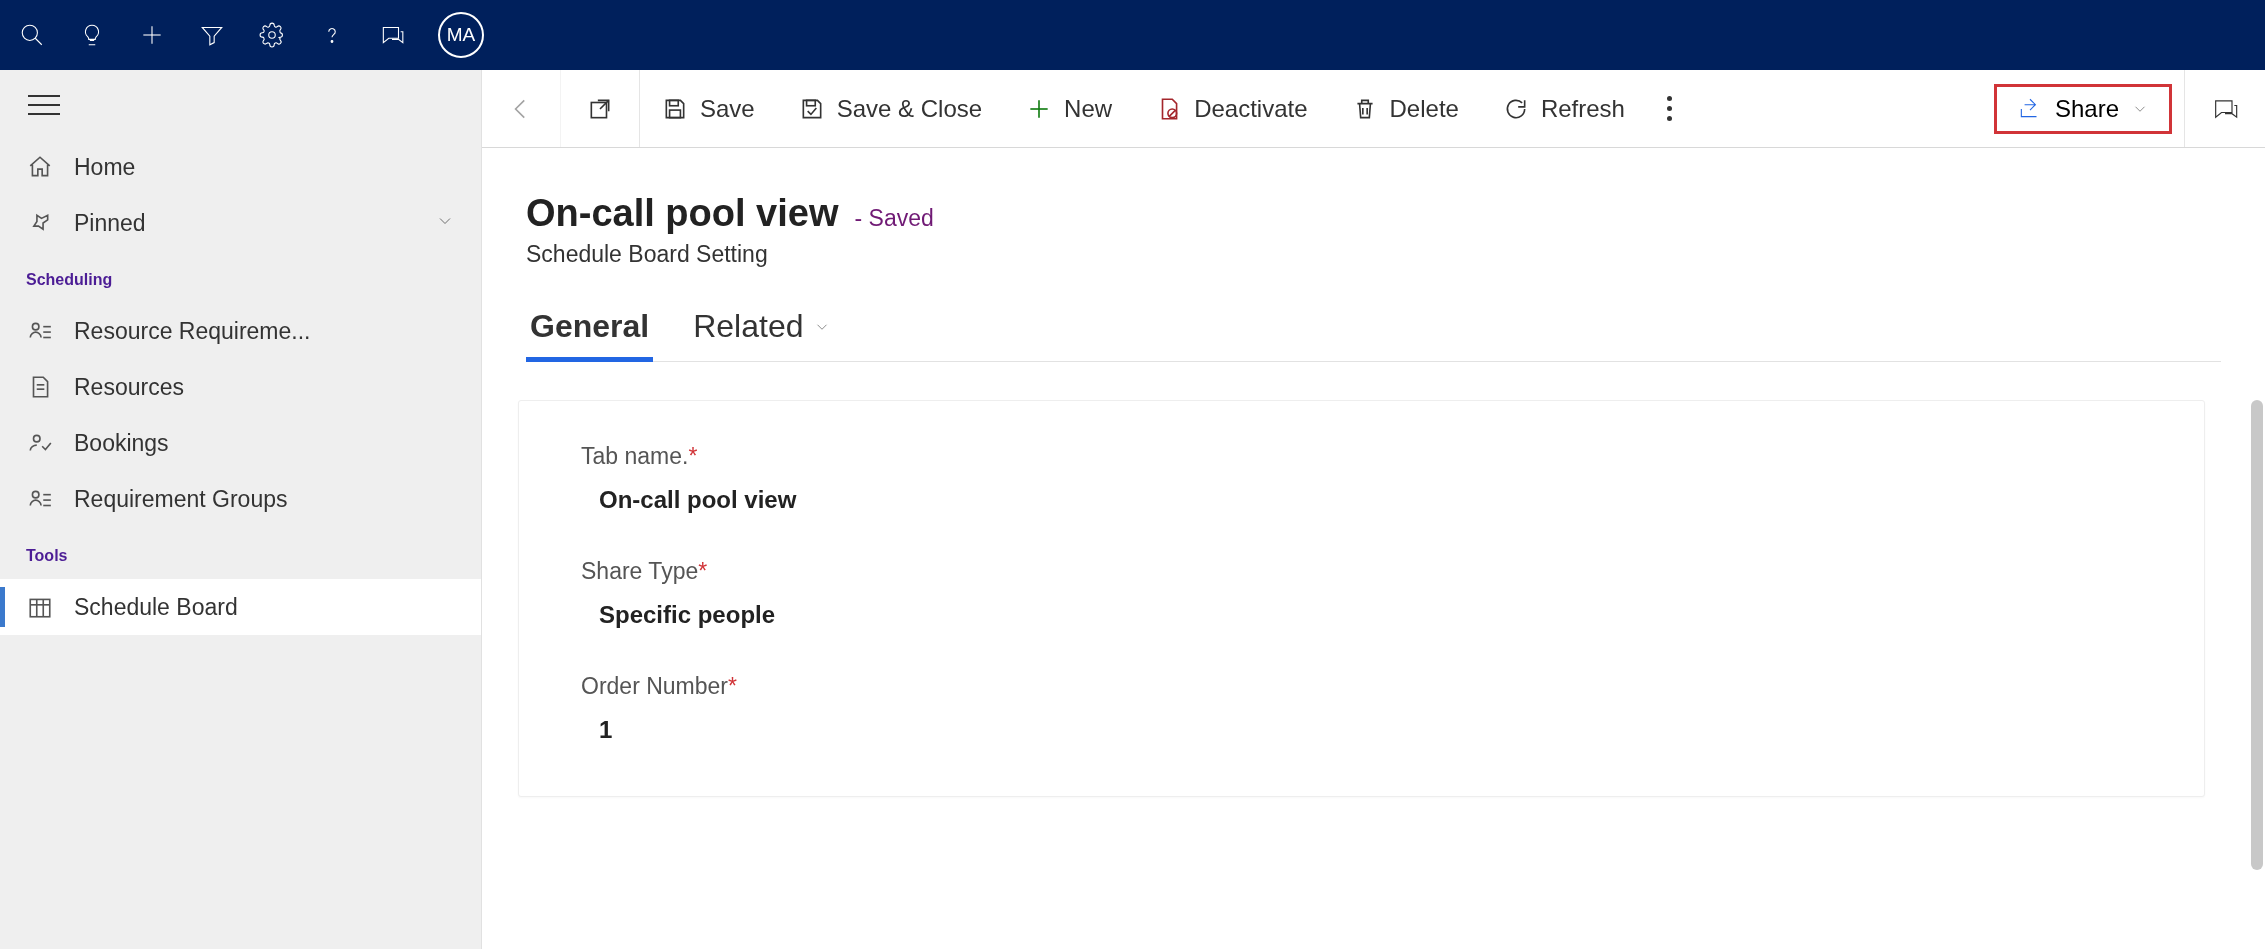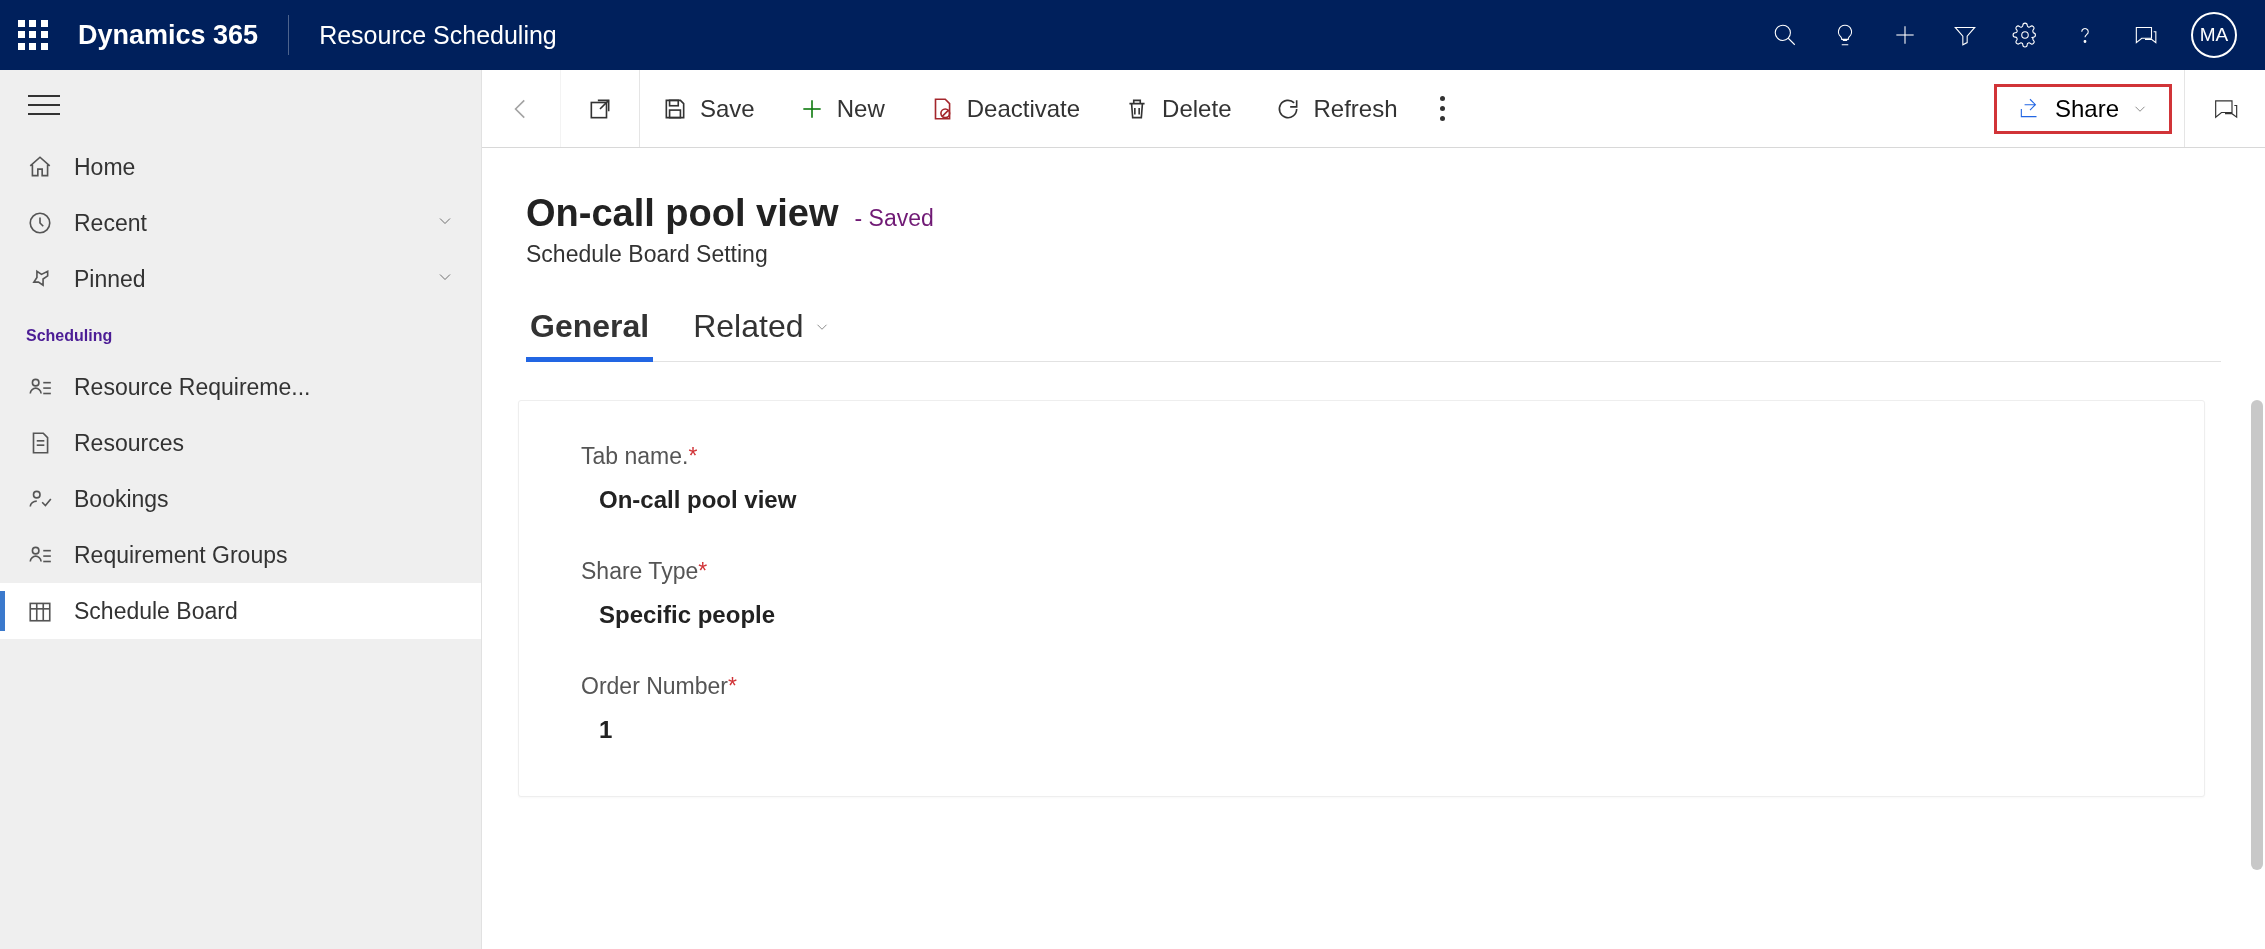--- a/index.html
+++ b/index.html
@@ -361,36 +361,20 @@
       width: 5px;
       height: 5px;
       background: #333;
       border-radius: 50%;
     }
   </style>
 </head>
 <body>
 
 <div class="top-navbar">
-  <div class="top-navbar-left">
-    <div class="waffle-icon">
-      <span></span>
-        <span></span>
-        <span></span>
-      <span></span>
-        <span></span>
-        <span></span>
-      <span></span>
-        <span></span>
-        <span></span>
-    </div>
-    <div class="product-name">Dynamics 365</div>
-    <div class="nav-divider"></div>
-    <div class="app-name">Resource Scheduling</div>
-  </div>
   <div class="top-navbar-right">
     <div class="top-icon">
       <svg viewBox="0 0 24 24">
           <circle cx="10" cy="10" r="7"></circle>
           <line x1="15" y1="15" x2="21" y2="21"></line>
         </svg>
     </div>
     <div class="top-icon">
       <svg viewBox="0 0 24 24">
           <path d="M9 21h6M10 17h4M12 3a6 6 0 0 0-4 10.5c.7.7 1 1.5 1 2.5h6c0-1 .3-1.8 1-2.5A6 6 0 0 0 12 3z"></path>
@@ -443,34 +427,20 @@
       <span class="nav-icon">
         <svg viewBox="0 0 24 24">
             <path d="M3 11l9-8 9 8M5 10v10h5v-6h4v6h5V10"></path>
           </svg>
       </span>
       <span class="nav-label">Home</span>
     </div>
     <div class="nav-item">
       <span class="nav-icon">
         <svg viewBox="0 0 24 24">
-            <circle cx="12" cy="12" r="9"></circle>
-            <path d="M12 7v5l3 3"></path>
-          </svg>
-      </span>
-      <span class="nav-label">Recent</span>
-      <span class="chevron">
-        <svg viewBox="0 0 24 24" width="20" height="20" stroke="#555" fill="none">
-            <polyline points="6 9 12 15 18 9"></polyline>
-          </svg>
-      </span>
-    </div>
-    <div class="nav-item">
-      <span class="nav-icon">
-        <svg viewBox="0 0 24 24">
             <path d="M12 2l3 3-1 5 4 4-5 1-3 3-1-5-4-4 5-1z" transform="rotate(45 12 12)"></path>
           </svg>
       </span>
       <span class="nav-label">Pinned</span>
       <span class="chevron">
         <svg viewBox="0 0 24 24" width="20" height="20" stroke="#555" fill="none">
             <polyline points="6 9 12 15 18 9"></polyline>
           </svg>
       </span>
     </div>
@@ -515,20 +485,21 @@
             <circle cx="8" cy="8" r="3"></circle>
             <path d="M3 18c0-3 3-5 5-5s5 2 5 5"></path>
             <line x1="15" y1="8" x2="22" y2="8"></line>
             <line x1="15" y1="13" x2="22" y2="13"></line>
             <line x1="15" y1="18" x2="22" y2="18"></line>
           </svg>
       </span>
       <span class="nav-label">Requirement Groups</span>
     </div>
 
+    <div class="nav-section-header">Tools</div>
 
     <div class="nav-item active">
       <span class="nav-icon">
         <svg viewBox="0 0 24 24">
             <rect x="3" y="5" width="18" height="16"></rect>
             <line x1="3" y1="10" x2="21" y2="10"></line>
             <line x1="9" y1="5" x2="9" y2="21"></line>
             <line x1="15" y1="5" x2="15" y2="21"></line>
           </svg>
       </span>
@@ -553,20 +524,28 @@
         </div>
       </div>
 
       <div class="cb-action">
         <svg viewBox="0 0 24 24">
             <path d="M4 4h13l3 3v13H4z"></path>
             <rect x="7" y="4" width="8" height="5"></rect>
             <rect x="7" y="13" width="10" height="7"></rect>
           </svg>
         <span>Save</span>
+      </div>
+      <div class="cb-action">
+        <svg viewBox="0 0 24 24">
+            <path d="M4 4h13l3 3v13H4z"></path>
+            <rect x="7" y="4" width="8" height="5"></rect>
+            <polyline points="8 14 11 17 16 11"></polyline>
+          </svg>
+        <span>Save &amp; Close</span>
       </div>
       <div class="cb-action new">
         <svg viewBox="0 0 24 24">
             <line x1="12" y1="4" x2="12" y2="20"></line>
             <line x1="4" y1="12" x2="20" y2="12"></line>
           </svg>
         <span>New</span>
       </div>
       <div class="cb-action deactivate">
         <svg viewBox="0 0 24 24">

